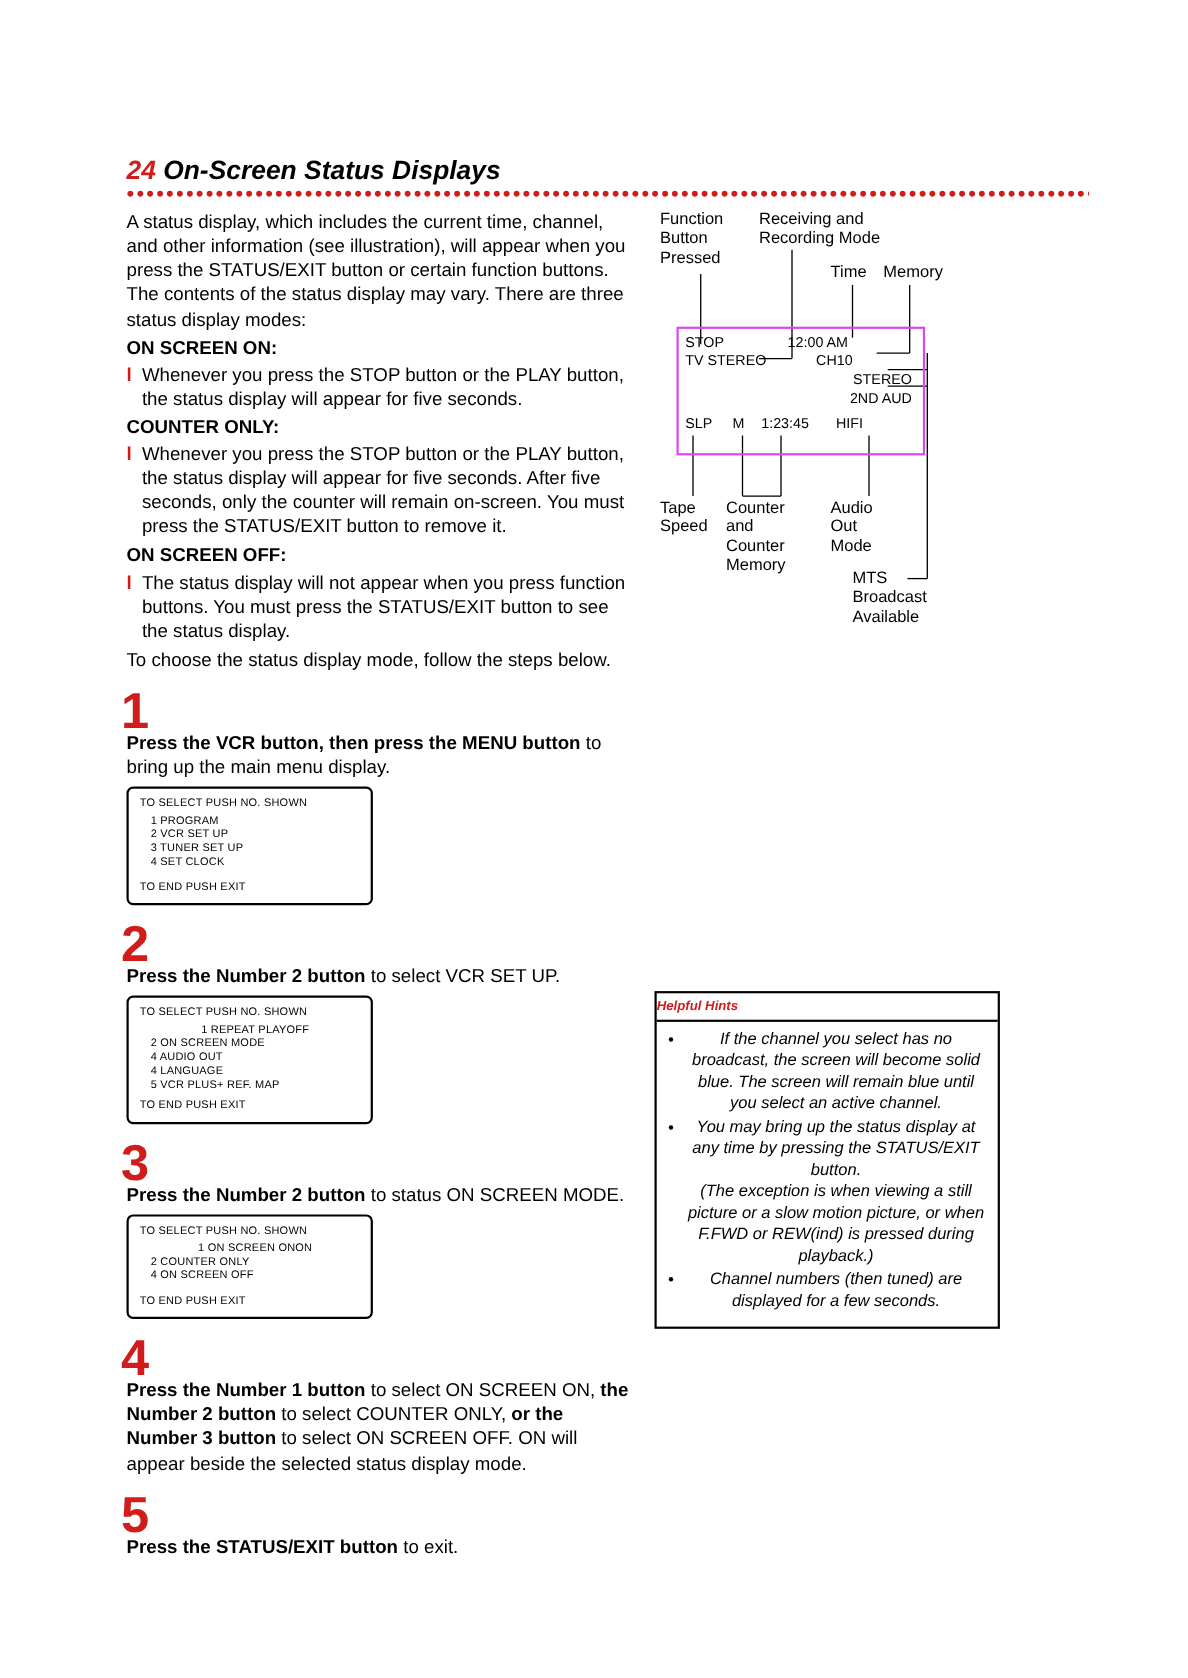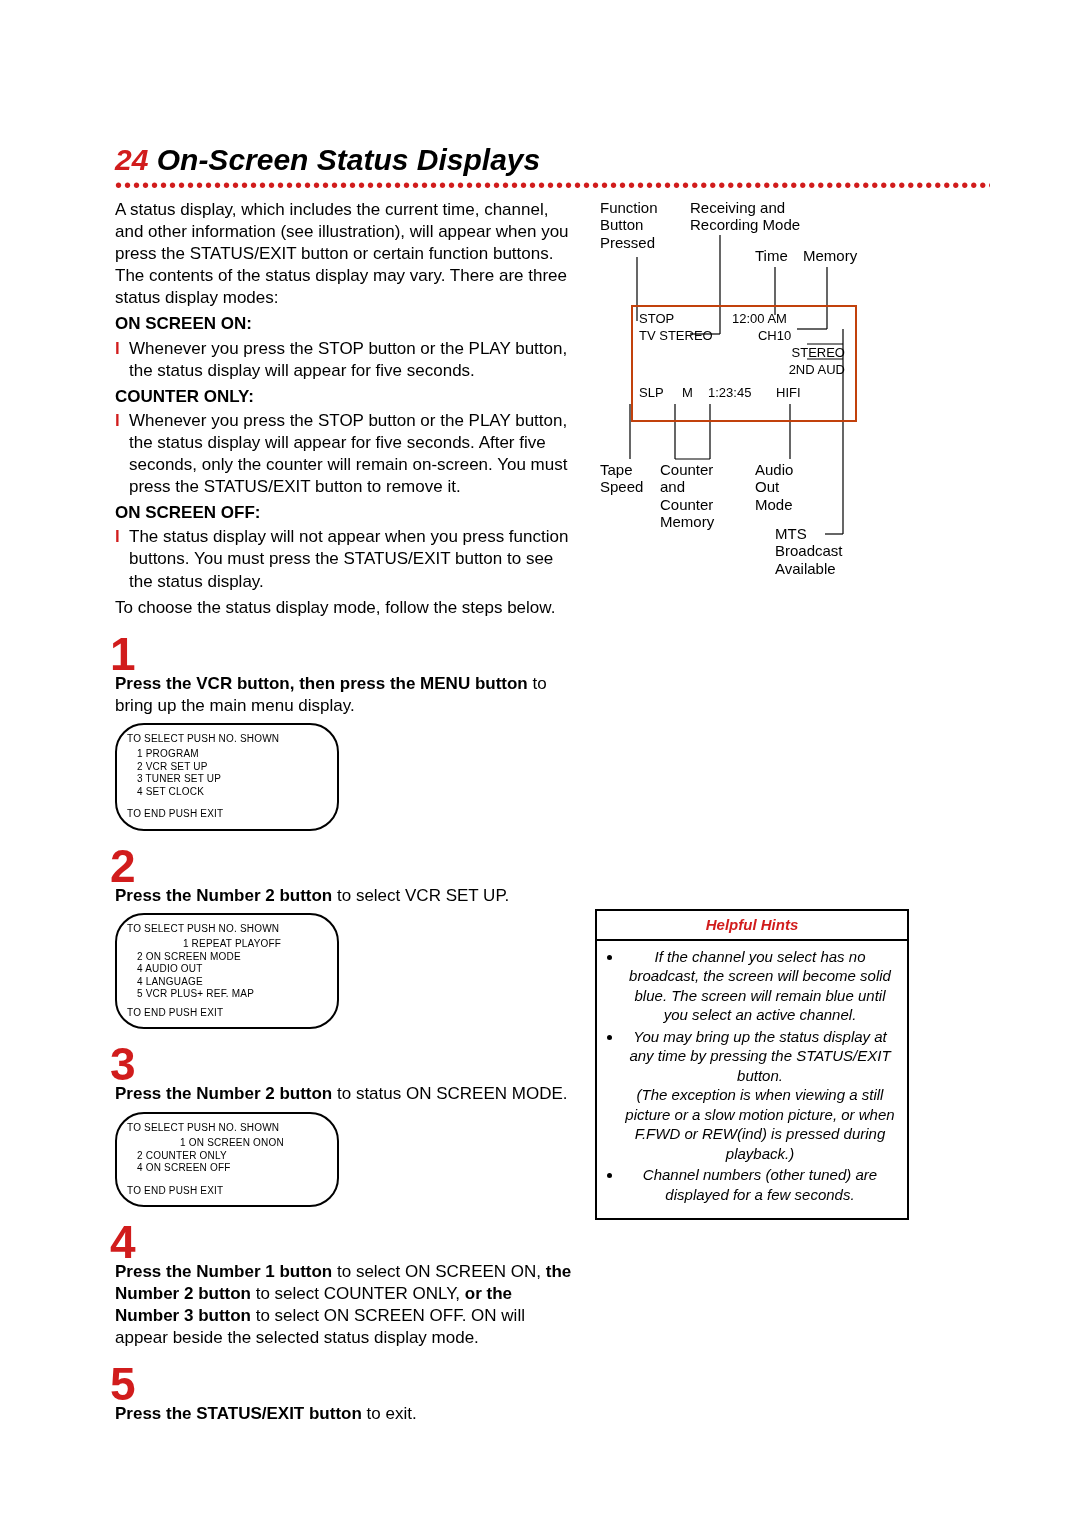--- a/index.html
+++ b/index.html
@@ -11,21 +11,21 @@
     width: 1080px;
     font-size: 17px;
     line-height: 1.3;
   }
   .page {
     padding: 140px 90px 60px 115px;
   }
   .heading {
     font-style: italic;
     font-weight: bold;
-    font-size: 30px;
+    font-size: 24px;
     color: #000;
   }
   .dotrow {
     color: #d11c1c;
     letter-spacing: 2px;
     font-size: 20px;
     line-height: 0.4;
     margin: 2px 0 10px 0;
     white-space: nowrap;
     overflow: hidden;
@@ -59,46 +59,45 @@
   .stepnum {
     color: #d11c1c;
     font-size: 46px;
     font-weight: bold;
     line-height: 1;
     margin: 12px 0 -4px -5px;
     font-family: Arial, sans-serif;
   }
   .menu-box {
     border: 2px solid #000;
-    border-radius: 29px;
+    border-radius: 6px;
     width: 200px;
     padding: 8px 10px;
     font-size: 10px;
     line-height: 1.25;
     margin-top: 6px;
     font-family: Arial, sans-serif;
     letter-spacing: 0.2px;
   }
   .menu-box .row {
     display: flex;
     justify-content: center;
   }
   .hint-box {
     border: 2px solid #000;
     margin-top: 20px;
     width: 310px;
   }
   .hint-title {
     border-bottom: 2px solid #000;
-    text-align: center;
     font-weight: bold;
     font-style: italic;
     color: #d11c1c;
     padding: 4px 0;
-    font-size: 15px;
+    font-size: 12px;
   }
   .hint-body {
     padding: 6px 10px 12px 14px;
     font-style: italic;
     font-size: 15px;
     text-align: center;
   }
   .hint-body ul {
     margin: 0;
     padding-left: 12px;
@@ -111,24 +110,24 @@
     position: relative;
     height: 430px;
     font-size: 15px;
   }
   .dlabel {
     position: absolute;
     line-height: 1.15;
   }
   .osd-box {
     position: absolute;
-    border: 2px solid #c2410c;
+    border: 2px solid #d946ef;
     width: 210px;
     height: 105px;
-    left: 36px;
+    left: 20px;
     top: 106px;
     font-size: 13px;
     padding: 4px 6px;
   }
   .osd-box .r {
     display: flex;
     justify-content: flex-start;
     gap: 8px;
   }
   svg.lines {
@@ -314,20 +313,20 @@
 
       <div style="height:260px"></div>
 
       <div class="hint-box">
         <div class="hint-title">Helpful Hints</div>
         <div class="hint-body">
           <ul>
             <li>If the channel you select has no broadcast, the screen will become solid blue. The screen will remain blue until you select an active channel.</li>
             <li style="white-space:pre-line">You may bring up the status display at any time by pressing the STATUS/EXIT button.
 (The exception is when viewing a still picture or a slow motion picture, or when F.FWD or REW(ind) is pressed during playback.)</li>
-            <li>Channel numbers (other tuned) are displayed for a few seconds.</li>
+            <li>Channel numbers (then tuned) are displayed for a few seconds.</li>
           </ul>
         </div>
       </div>
 
     </div>
   </div>
 </div>
 
 </body></html>

